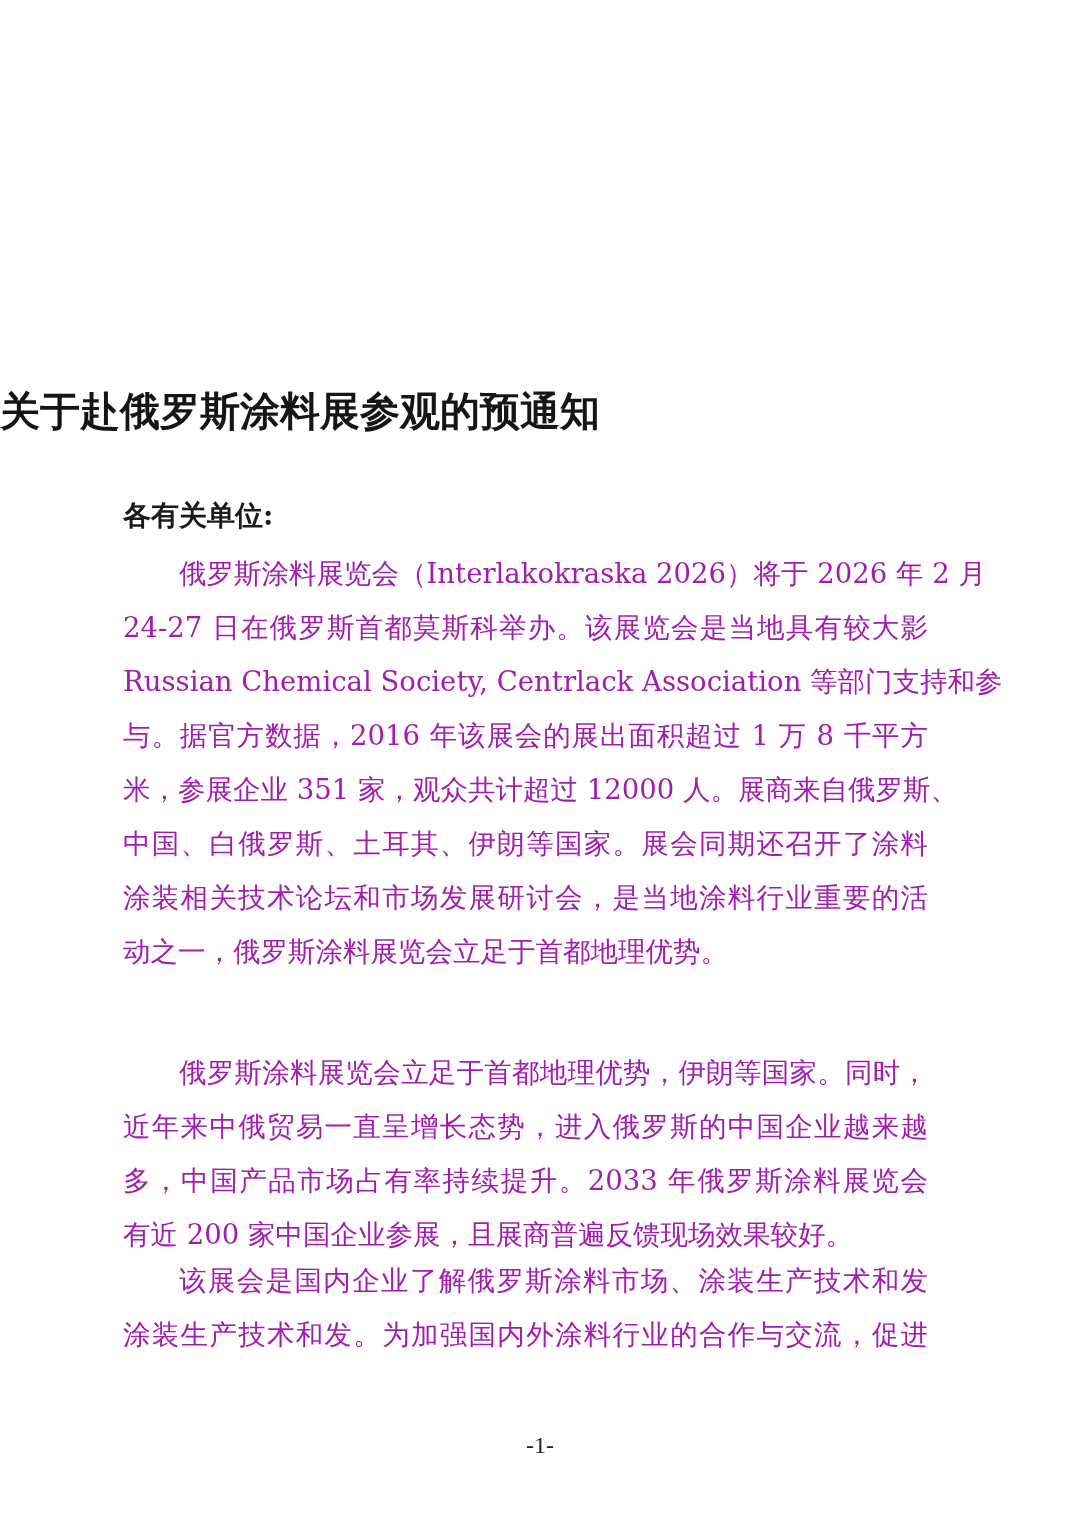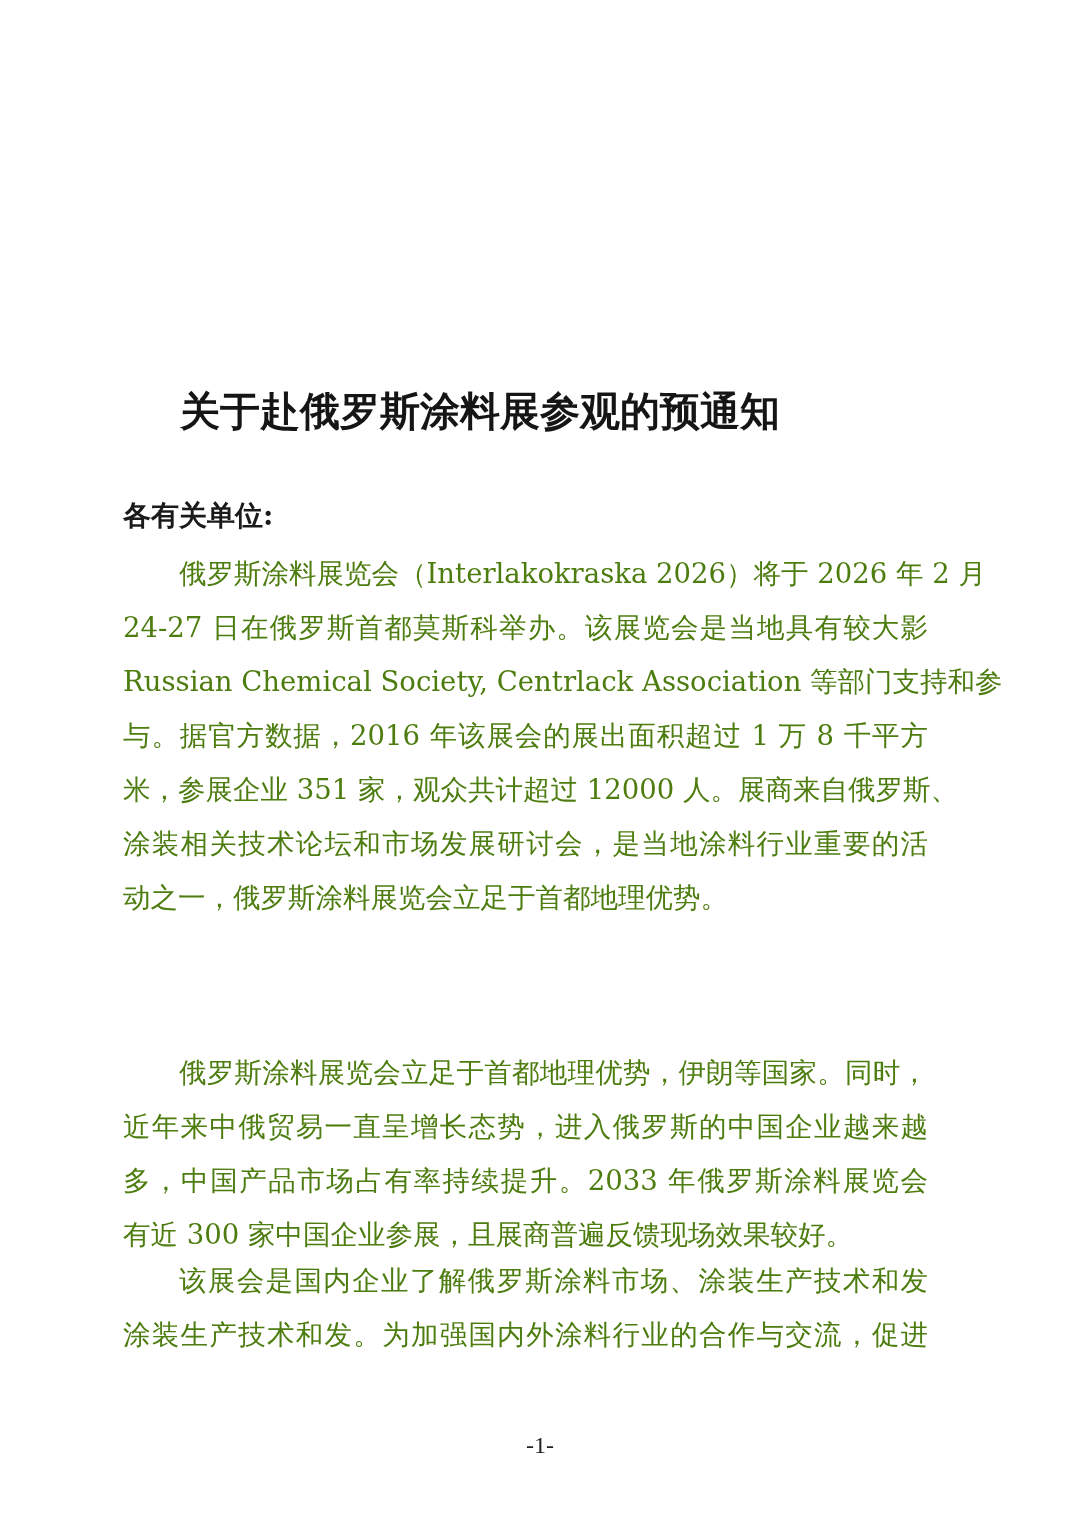--- a/index.html
+++ b/index.html
@@ -19,21 +19,20 @@
       position: absolute;
       left: 0; top: 0;
       width: 1080px;
       height: 1527px;
     }
     .title {
       position: absolute;
       top: 384px;
       left: 0;
       width: 960px;
-      text-align: center;
       font-size: 40px;
       font-weight: bold;
       letter-spacing: 0px;
       color: #151515;
       font-family: "DejaVu Serif", "Liberation Serif", serif;
     }
     .salutation {
       position: absolute;
       top: 497px;
       left: 123px;
@@ -43,21 +42,21 @@
       font-family: "DejaVu Serif", "Liberation Serif", serif;
     }
     .body-text {
       position: absolute;
       left: 123px;
       width: 805px;
       font-size: 27.5px;
       line-height: 54px;
       text-align: justify;
       text-align-last: left;
-      color: #4d7c0f;
+      color: #a21caf;
       font-family: "DejaVu Serif", "Liberation Serif", serif;
     }
     .line {
       display: block;
       white-space: nowrap;
       text-align: justify;
       text-align-last: justify;
       height: 54px;
       overflow: visible;
     }
@@ -89,29 +88,30 @@
   <div class="title">关于赴俄罗斯涂料展参观的预通知</div>
 
   <div class="salutation">各有关单位:</div>
 
   <div class="body-text p1">
     <span class="line indent">俄罗斯涂料展览会（Interlakokraska 2026）将于 2026 年 2 月</span>
     <span class="line">24-27 日在俄罗斯首都莫斯科举办。该展览会是当地具有较大影</span>
     <span class="line">Russian Chemical Society, Centrlack Association 等部门支持和参</span>
     <span class="line">与。据官方数据，2016 年该展会的展出面积超过 1 万 8 千平方</span>
     <span class="line">米，参展企业 351 家，观众共计超过 12000 人。展商来自俄罗斯、</span>
+    <span class="line">中国、白俄罗斯、土耳其、伊朗等国家。展会同期还召开了涂料</span>
     <span class="line">涂装相关技术论坛和市场发展研讨会，是当地涂料行业重要的活</span>
     <span class="line last">动之一，俄罗斯涂料展览会立足于首都地理优势。</span>
   </div>
 
   <div class="body-text p2">
     <span class="line indent">俄罗斯涂料展览会立足于首都地理优势，伊朗等国家。同时，</span>
     <span class="line">近年来中俄贸易一直呈增长态势，进入俄罗斯的中国企业越来越</span>
     <span class="line">多，中国产品市场占有率持续提升。2033 年俄罗斯涂料展览会</span>
-    <span class="line last">有近 300 家中国企业参展，且展商普遍反馈现场效果较好。</span>
+    <span class="line last">有近 200 家中国企业参展，且展商普遍反馈现场效果较好。</span>
   </div>
 
   <div class="body-text p3">
     <span class="line indent">该展会是国内企业了解俄罗斯涂料市场、涂装生产技术和发</span>
     <span class="line">涂装生产技术和发。为加强国内外涂料行业的合作与交流，促进</span>
   </div>
 
   <div class="page-number">-1-</div>
 
 </div>

